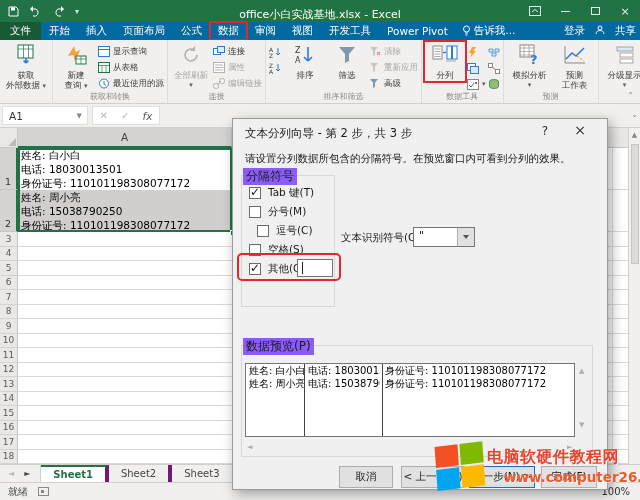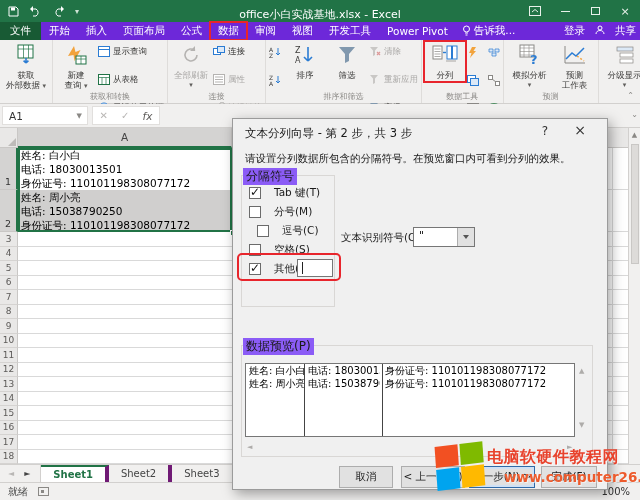--- a/index.html
+++ b/index.html
@@ -12,37 +12,37 @@
   .qat { display:flex; align-items:center; gap:10px; padding-left:8px; width:200px; }
   .qat svg { display:block; }
   .qat .mini { font-size:8px; color:#cfe3d6; }
   .wtitle { position:absolute; left:0; right:0; text-align:center; font-size:11px; color:#fff; pointer-events:none;margin-top:6px; }
   .wincontrols { position:absolute; right:0; top:0; height:22px; display:flex; align-items:center; }
   .wbtn { width:30px; height:22px; display:flex; align-items:center; justify-content:center; color:#e8f1ea; font-size:11px; }
   .maxbox { width:9px; height:8px; border:1px solid #e8f1ea; }
   .minbar { width:9px; height:1px; background:#e8f1ea; }
 
   
-  .tabrow { position:absolute; left:0; top:22px; width:640px; height:18px; background:#6d28d9; display:flex; align-items:center; color:#fff; }
+  .tabrow { position:absolute; left:0; top:22px; width:640px; height:18px; background:#0369a1; display:flex; align-items:center; color:#fff; }
   .tabs { display:flex; align-items:center; height:18px; }
   .rtab { padding:2px 8px; font-size:10.5px; color:#fff; white-space:nowrap; }
   .rtab.filetab { background:#185a34; padding:2px 10px; }
   .rtab.hl { outline:2px solid #e8252c; outline-offset:-1px; }
   .tellme { display:flex; align-items:center; gap:3px; padding:2px 6px; font-size:10.5px; white-space:nowrap; }
   .tabrow-right { position:absolute; right:4px; top:0; height:18px; display:flex; align-items:center; gap:10px; font-size:10.5px; }
   .share-wrap { display:flex; align-items:center; gap:10px; }
 
   
   .ribbon { position:absolute; left:0; top:40px; width:640px; height:64px; background:#f1f0ef; border-bottom:1px solid #d2d0ce; display:flex; }
   .rgroup { position:relative; border-right:1px solid #dedcda; padding:2px 3px 12px 3px; display:flex; align-items:flex-start; gap:2px; }
   .glabel { position:absolute; left:0; right:0; bottom:1px; text-align:center; font-size:8px; color:#8a8885; white-space:nowrap; }
   .bigbtn { width:40px; display:flex; flex-direction:column; align-items:center; text-align:center; font-size:8.5px; color:#3b3a39; line-height:1.15; padding-top:2px; }
   .bigbtn.wide { width:46px; }
   .bigbtn .bicon { margin-bottom:2px; }
-  .smallcol { display:flex; flex-direction:column; gap:14px; padding-top:3px; }
+  .smallcol { display:flex; flex-direction:column; gap:2px; padding-top:3px; }
   .smallbtn { display:flex; align-items:center; gap:3px; font-size:8.5px; color:#3b3a39; height:14px; white-space:nowrap; }
   .smallbtn.disabled, .bigbtn.disabled { color:#a9a7a5; }
   .carat { font-size:7px; color:#605e5c; }
   .redbox-btn { outline:2px solid #e8252c; outline-offset:0px; }
   .collapse { position:absolute; right:6px; bottom:3px; font-size:8px; color:#8a8885; }
 
   
   .formulabar { position:absolute; left:0; top:104px; width:640px; height:24px; background:#f1f0ef; border-bottom:1px solid #d2d0ce; }
   .namebox { position:absolute; left:2px; top:2px; width:86px; height:19px; background:#fff; border:1px solid #e1dfdd; display:flex; align-items:center; padding-left:6px; font-size:10.5px; color:#333; }
   .namebox .dd { margin-left:auto; padding-right:5px; color:#8a8885; font-size:7px; }
@@ -87,21 +87,21 @@
 
   
   .dialog { position:absolute; left:232px; top:118px; width:376px; height:372px; background:#f0f0f0; border:1px solid #9b9b9b; box-shadow:3px 4px 12px rgba(0,0,0,.35); z-index:10; }
   .dtitlebar { position:absolute; left:0; top:0; width:100%; height:26px; }
   .dtitle { position:absolute; left:12px; top:7px; font-size:11.5px; color:#1a1a1a; white-space:nowrap; }
   .dhelp { position:absolute; left:300px; top:5px; width:24px; height:18px; text-align:center; font-size:12px; color:#333; }
   .dclose { position:absolute; left:332px; top:3px; width:30px; height:20px; text-align:center; font-size:14px; color:#333; }
   .ddesc { position:absolute; left:12px; top:33px; font-size:10.5px; color:#1a1a1a; white-space:nowrap; }
   .frame { position:absolute; border:1px solid #d9d7d5; }
   .legend { position:absolute; font-size:12px; color:#1a1a1a; background:#8b5cf6; padding:0 3px; white-space:nowrap; }
-  .cbrow { position:absolute; display:flex; align-items:center; gap:13px; font-size:10.5px; color:#1a1a1a; height:15px; white-space:nowrap; }
+  .cbrow { position:absolute; display:flex; align-items:center; gap:7px; font-size:10.5px; color:#1a1a1a; height:15px; white-space:nowrap; }
   .cb { width:12px; height:12px; background:#fff; border:1px solid #6b6b6b; position:relative; flex:0 0 auto; }
   .cb.checked::after { content:"✓"; position:absolute; left:0px; top:-3px; font-size:12px; color:#111; }
   .otherinput { position:absolute; left:64px; top:140px; width:36px; height:18px; background:#fff; border:1px solid #767676; }
   .caret { position:absolute; left:4px; top:2px; width:1px; height:12px; background:#222; }
   .redbox { position:absolute; left:4px; top:134px; width:104px; height:28px; border:2px solid #e8252c; border-radius:5px; z-index:3; pointer-events:none; }
   .quallabel { position:absolute; left:108px; top:112px; font-size:10.5px; color:#1a1a1a; white-space:nowrap; }
   .combo { position:absolute; left:180px; top:108px; width:62px; height:20px; background:#fff; border:1px solid #767676; }
   .combo .val { position:absolute; left:5px; top:1px; font-size:11px; color:#111; }
   .combo .dbtn { position:absolute; right:0; top:0; width:17px; height:18px; background:#e1e1e1; border-left:1px solid #adadad; display:flex; align-items:center; justify-content:center; }
   .combo .dbtn::after { content:""; border-left:3.5px solid transparent; border-right:3.5px solid transparent; border-top:4px solid #555; }

